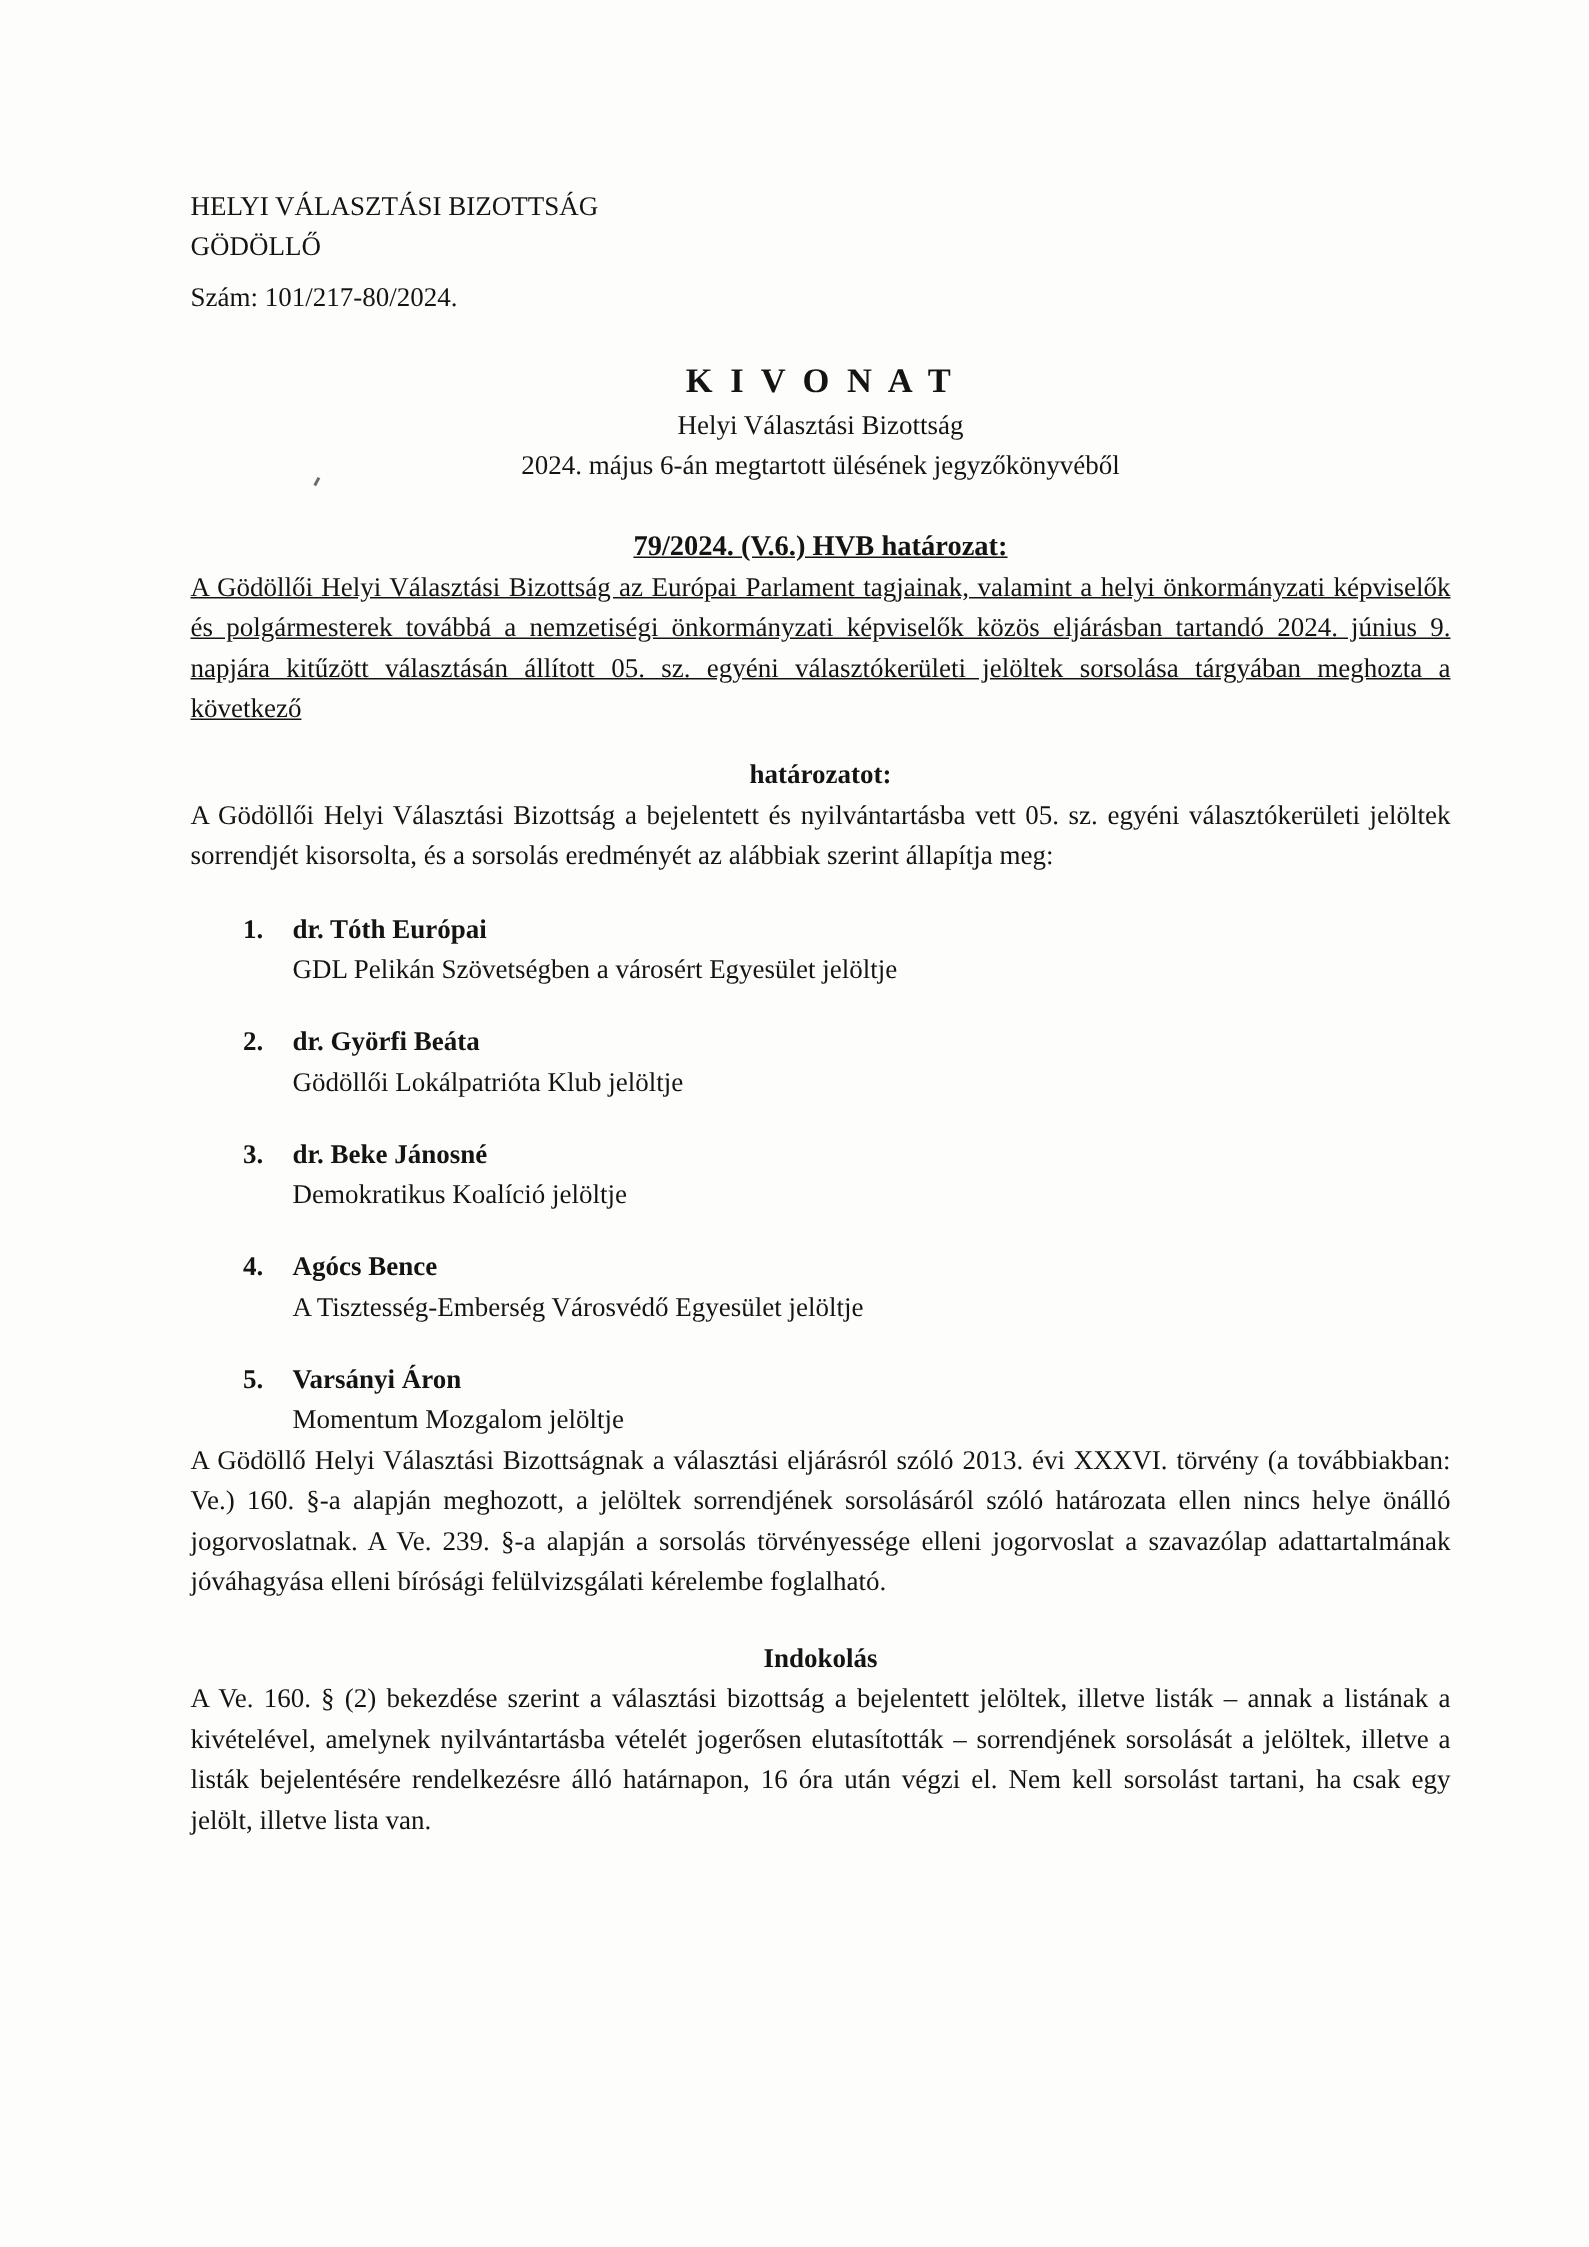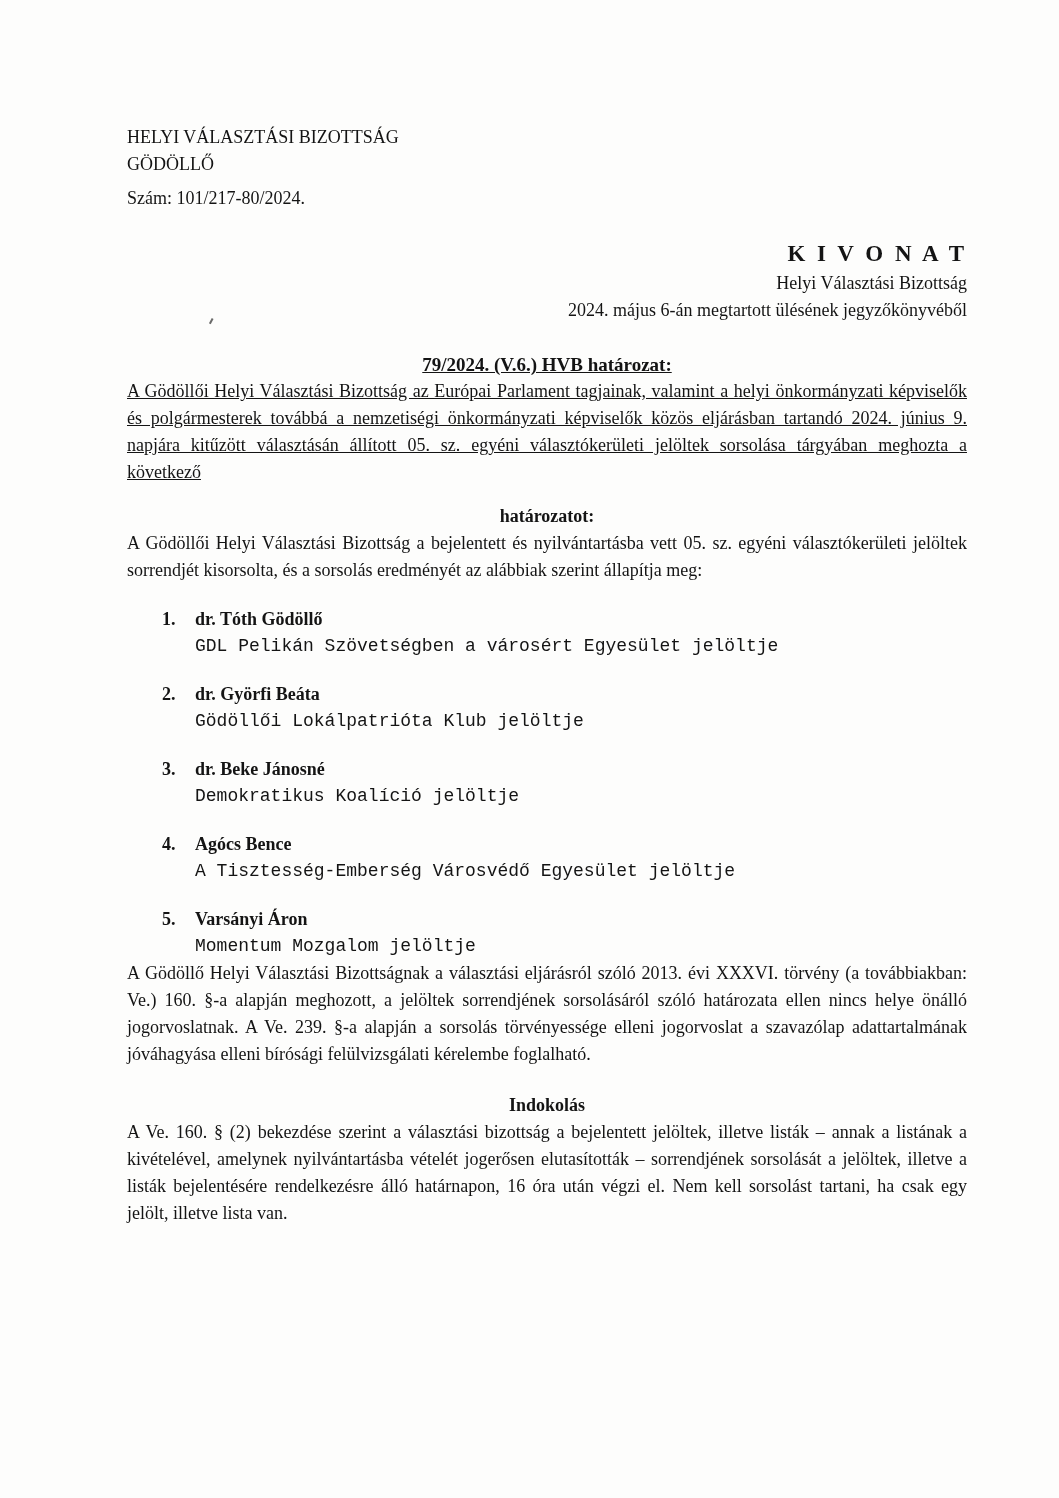--- a/index.html
+++ b/index.html
@@ -14,21 +14,21 @@
   .page {
     position: absolute; inset: 0;
     box-sizing: border-box;
     padding: 124px 92px 0 127px;
     font-size: 18px;
     line-height: 27px;
   }
   .header-block div { white-space: nowrap; }
   .doc-number { margin-top: 7px; }
 
-  .title-block { text-align: right; margin-top: 26px; }
+  .title-block { text-align: center; margin-top: 26px; }
   .kivonat {
     font-weight: bold;
     font-size: 23px;
     line-height: 32px;
     letter-spacing: 3px;
   }
   .decision-heading {
     text-align: center;
     margin-top: 27px;
     font-weight: bold;
@@ -46,21 +46,21 @@
     font-weight: bold;
     margin-top: 17px;
   }
   .decision-body-par { margin-top: 16px; }
 
   .candidate-list { margin: 22px 0 0 0; padding-left: 35px; }
   .candidate { display: flex; margin-bottom: 21px; }
   .candidate:last-child { margin-bottom: 0; }
   .c-num { font-weight: bold; width: 33px; flex: 0 0 33px; }
   .c-name { display: block; font-weight: bold; }
-  .c-nominator { display: block; font-family: Liberation Mono, monospace; }
+  .c-nominator { display: block; }
 
   .legal-par     { margin-top: 31px; }
   .indokolas-heading { margin-top: 24px; }
   .indokolas-par { margin-top: 13px; }
 
   .scan-artifact {
     position: absolute;
     left: 210px; top: 319px;
     width: 4px; height: 6px;
     border-left: 2px solid #3a3a3a;
@@ -95,21 +95,21 @@
 
   <div class="center-bold">határozatot:</div>
 
   <p class="body-par decision-body-par">A Gödöllői Helyi Választási Bizottság a bejelentett és nyilvántartásba vett 05. sz. egyéni választókerületi jelöltek sorrendjét kisorsolta, és a sorsolás eredményét az alábbiak szerint állapítja meg:</p>
 
   <div class="candidate-list">
 
     <div class="candidate">
       <span class="c-num">1.</span>
       <span class="c-body">
-        <span class="c-name">dr. Tóth Gödöllő</span>
+        <span class="c-name">dr. Tóth Európai</span>
         <span class="c-nominator">GDL Pelikán Szövetségben a városért Egyesület jelöltje</span>
       </span>
     </div>
 
     <div class="candidate">
       <span class="c-num">2.</span>
       <span class="c-body">
         <span class="c-name">dr. Györfi Beáta</span>
         <span class="c-nominator">Gödöllői Lokálpatrióta Klub jelöltje</span>
       </span>

